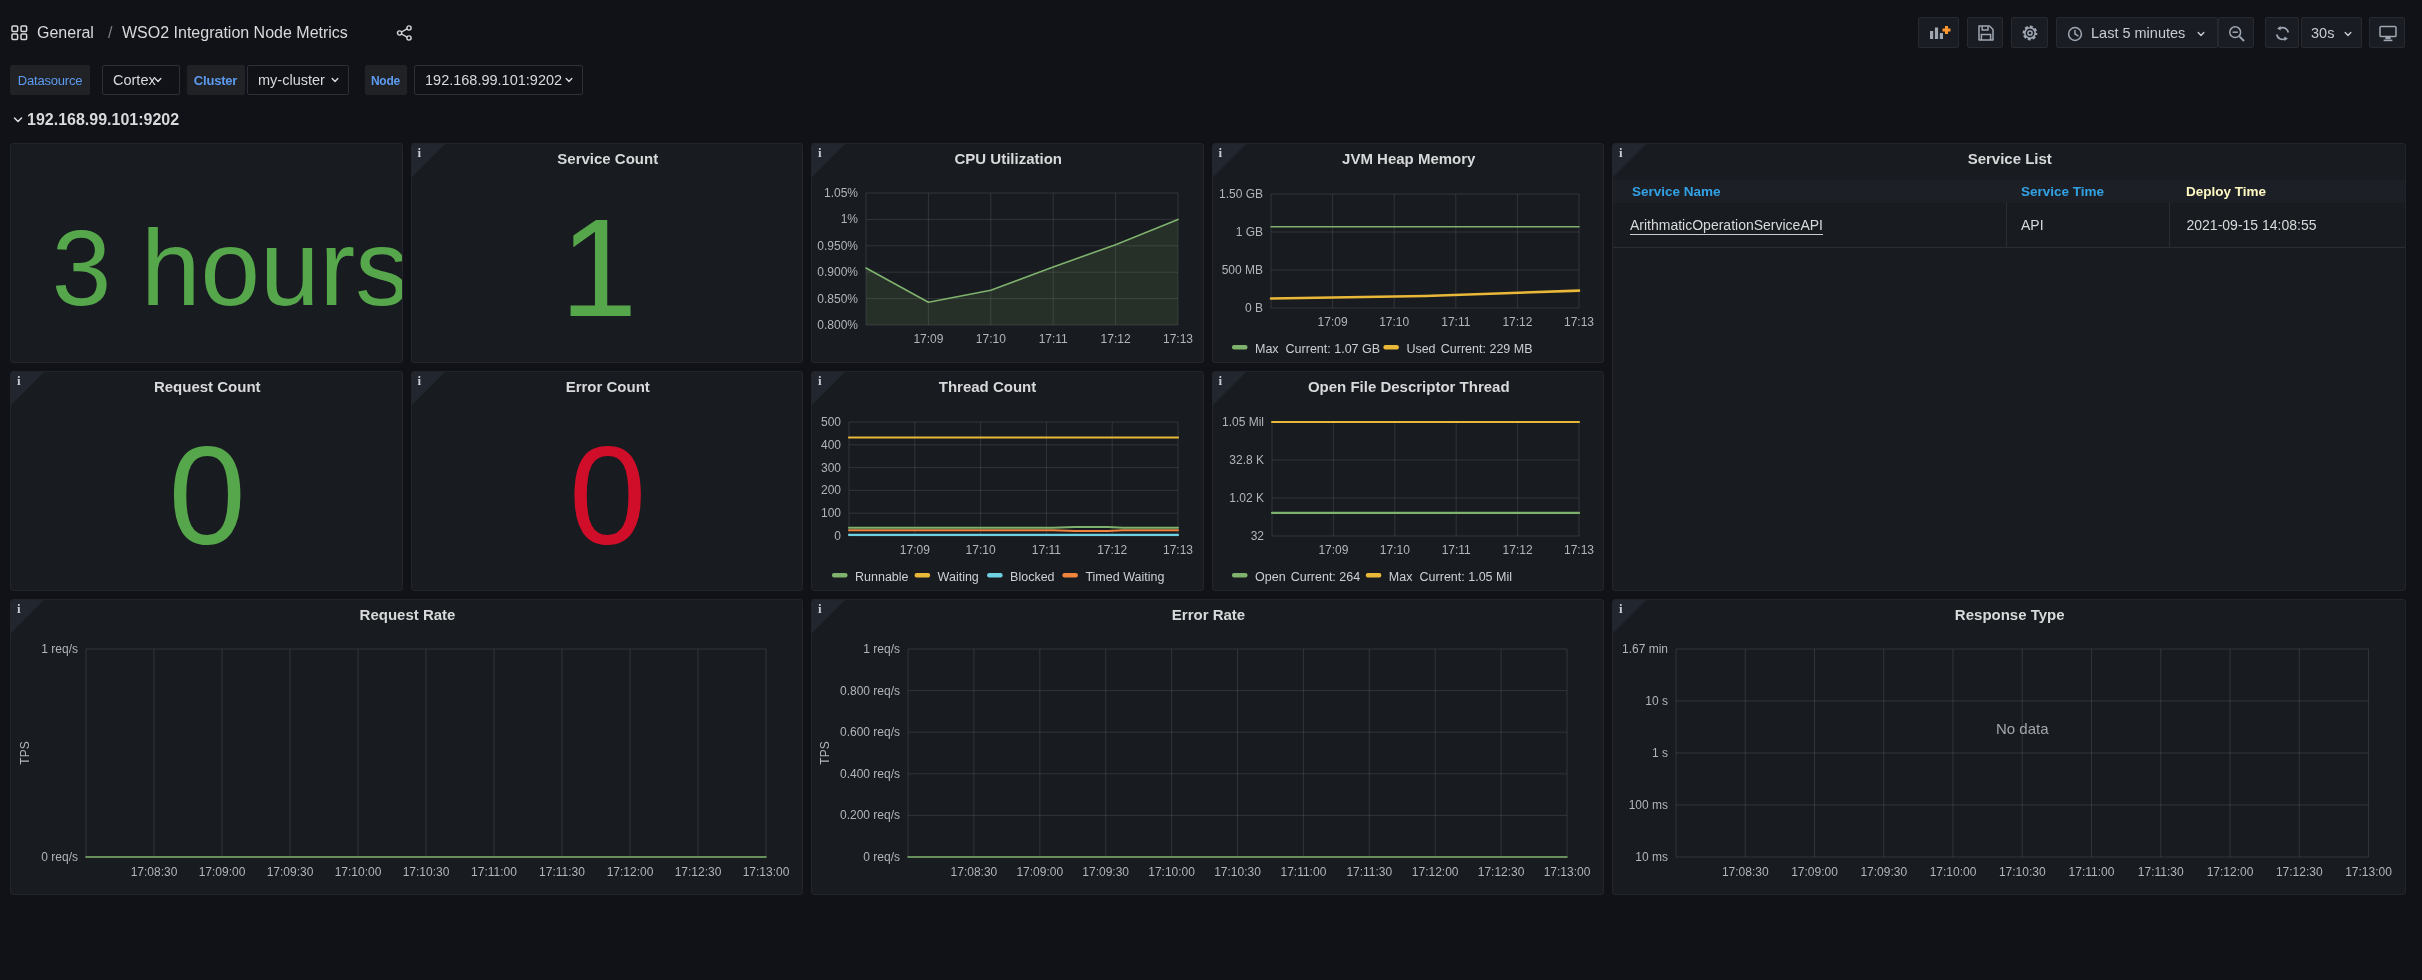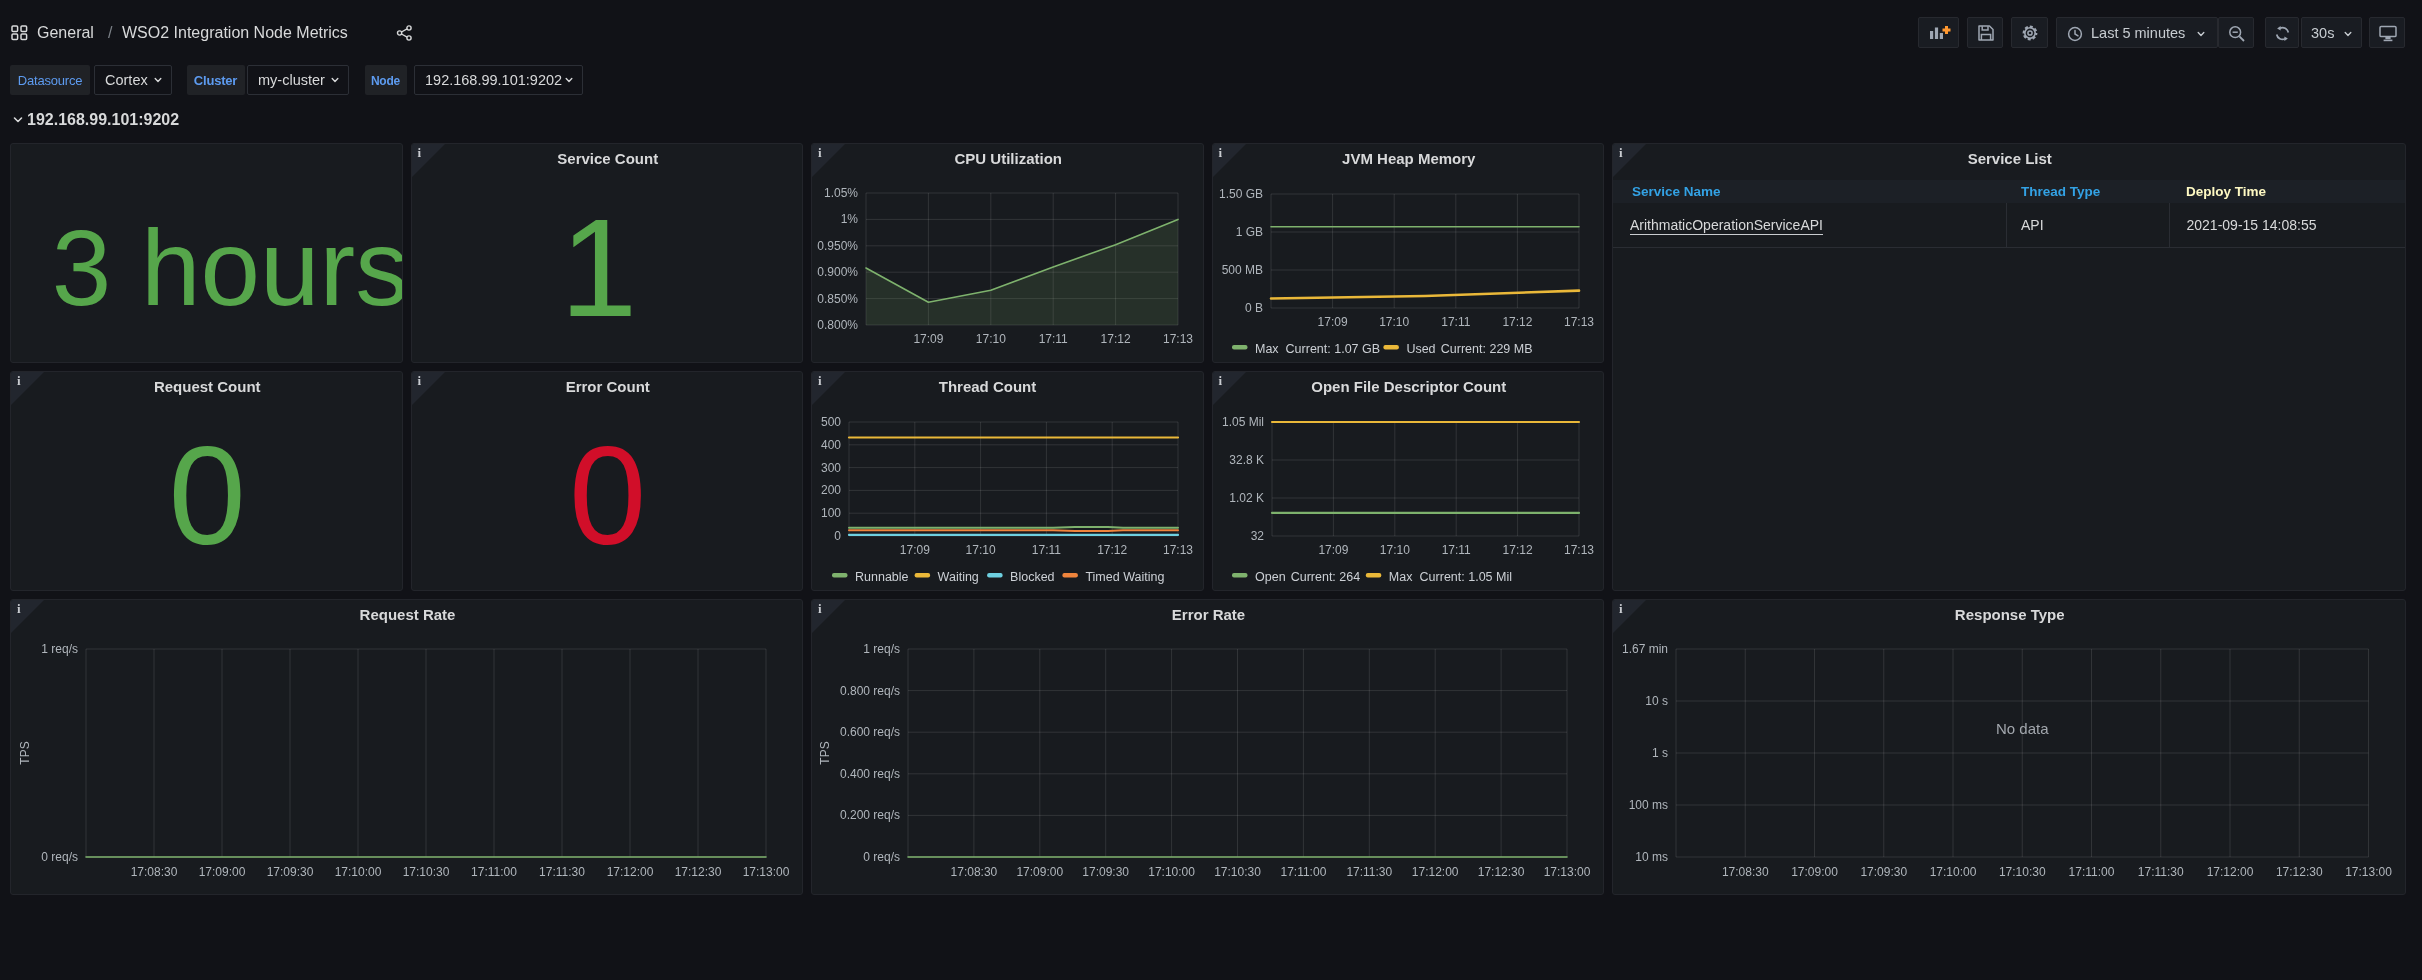--- a/index.html
+++ b/index.html
@@ -98,21 +98,21 @@
   <div class="navbtn" style="left:2369px;width:36px">
         <svg width="18" height="17" viewBox="0 0 18 17" style="position:absolute;left:9px;top:7px">
 <rect x="1" y="1.4" width="16" height="10.2" rx="1.2" stroke="#9fa7b3" stroke-width="1.5" fill="none"></rect>
 <rect x="6.4" y="11.6" width="5.2" height="2.6" fill="#9fa7b3"></rect>
 <rect x="4.6" y="14.6" width="8.8" height="1.6" fill="#9fa7b3"></rect>
 </svg>
       </div>
 </div>
 
 <div style="position:absolute;left:10px;top:65px;width:80px;height:30px;background:#202226;border-radius:2px;line-height:30px;text-align:center;box-sizing:border-box"><span style="font-size:13px;font-weight:normal;letter-spacing:-0.2px;color:#5d9bf0">Datasource</span></div>
-<div style="position:absolute;left:94px;top:65px;width:78px;height:30px;border:1px solid #2c2f36;border-radius:2px;line-height:28px;box-sizing:border-box"><span style="margin-left:10px;font-size:14.5px;color:#d8d9da">Cortex</span></div>
+<div style="position:absolute;left:102px;top:65px;width:78px;height:30px;border:1px solid #2c2f36;border-radius:2px;line-height:28px;box-sizing:border-box"><span style="margin-left:10px;font-size:14.5px;color:#d8d9da">Cortex</span></div>
     <svg width="8" height="8" viewBox="0 0 8 8" style="position:absolute;left:154px;top:76px">
       <polyline points="1.2,2.6 4,5.4 6.8,2.6" stroke="#d8d9da" stroke-width="1.4" fill="none" stroke-linecap="round" stroke-linejoin="round"></polyline>
     </svg>
 <div style="position:absolute;left:186.5px;top:65px;width:58px;height:30px;background:#202226;border-radius:2px;line-height:30px;text-align:center;box-sizing:border-box"><span style="font-size:13px;font-weight:bold;letter-spacing:-0.2px;color:#5d9bf0">Cluster</span></div>
 <div style="position:absolute;left:247px;top:65px;width:102px;height:30px;border:1px solid #2c2f36;border-radius:2px;line-height:28px;box-sizing:border-box"><span style="margin-left:10px;font-size:14.5px;color:#d8d9da">my-cluster</span></div>
     <svg width="8" height="8" viewBox="0 0 8 8" style="position:absolute;left:331px;top:76px">
       <polyline points="1.2,2.6 4,5.4 6.8,2.6" stroke="#d8d9da" stroke-width="1.4" fill="none" stroke-linecap="round" stroke-linejoin="round"></polyline>
     </svg>
 <div style="position:absolute;left:364.5px;top:65px;width:42px;height:30px;background:#202226;border-radius:2px;line-height:30px;text-align:center;box-sizing:border-box"><span style="font-size:12px;font-weight:bold;letter-spacing:-0.2px;color:#5d9bf0">Node</span></div>
 <div style="position:absolute;left:414px;top:65px;width:169px;height:30px;border:1px solid #2c2f36;border-radius:2px;line-height:28px;box-sizing:border-box"><span style="margin-left:10px;font-size:14.5px;color:#d8d9da">192.168.99.101:9202</span></div>
@@ -219,21 +219,21 @@
         <text x="193.4" y="209" font-family="Liberation Sans, sans-serif" font-size="12.5" fill="#ccd0d5" text-anchor="start" font-weight="normal">Used</text>
         <text x="227.8" y="209" font-family="Liberation Sans, sans-serif" font-size="12.5" fill="#ccd0d5" text-anchor="start" font-weight="normal">Current: 229 MB</text>
       </svg>
     </div>
     <div class="panel" style="left:1612px;top:143px;width:793.5px;height:448px">
       <div class="fold"></div>
       <span class="fi">i</span>
       <div class="ptitle" style="width:793.5px">Service List</div>
 <div style="position:absolute;left:0;top:36px;width:791.5px;height:23px;background:#1c2026"></div>
 <div style="position:absolute;left:19px;top:36px;height:23px;line-height:23px;font-size:13.5px;font-weight:bold;color:#33a2e5">Service Name</div>
-<div style="position:absolute;left:408px;top:36px;height:23px;line-height:23px;font-size:13.5px;font-weight:bold;color:#33a2e5">Thread Type</div>
+<div style="position:absolute;left:408px;top:36px;height:23px;line-height:23px;font-size:13.5px;font-weight:bold;color:#33a2e5">Service Time</div>
 <div style="position:absolute;left:573px;top:36px;height:23px;line-height:23px;font-size:13.5px;font-weight:bold;color:#fef9c3">Deploy Time</div>
 <div style="position:absolute;left:0;top:59px;width:791.5px;height:44px;border-bottom:1px solid #2a2d33"></div>
 <div style="position:absolute;left:393px;top:59px;width:1px;height:44px;background:#2a2d33"></div>
 <div style="position:absolute;left:555.5px;top:59px;width:1px;height:44px;background:#2a2d33"></div>
 <div style="position:absolute;left:17px;top:59px;height:44px;line-height:44px;font-size:14px;color:#d8d9da"><span style="border-bottom:1px solid #c9ccd0;padding-bottom:1px">ArithmaticOperationServiceAPI</span></div>
 <div style="position:absolute;left:408px;top:59px;height:44px;line-height:44px;font-size:14px;color:#d8d9da">API</div>
 <div style="position:absolute;left:573.5px;top:59px;height:44px;line-height:44px;font-size:14px;color:#d8d9da">2021-09-15 14:08:55</div>
 </div>
     <div class="panel" style="left:811px;top:371px;width:392.5px;height:220px">
       <div class="fold"></div>
@@ -273,21 +273,21 @@
         <text x="125.6" y="209" font-family="Liberation Sans, sans-serif" font-size="12.5" fill="#ccd0d5" text-anchor="start" font-weight="normal">Waiting</text>
         <rect x="175.1" y="201" width="15.5" height="4.5" rx="2" fill="#6ed0e0"></rect>
         <text x="198.1" y="209" font-family="Liberation Sans, sans-serif" font-size="12.5" fill="#ccd0d5" text-anchor="start" font-weight="normal">Blocked</text>
         <rect x="250.4" y="201" width="15.5" height="4.5" rx="2" fill="#ef843c"></rect>
         <text x="273.4" y="209" font-family="Liberation Sans, sans-serif" font-size="12.5" fill="#ccd0d5" text-anchor="start" font-weight="normal">Timed Waiting</text>
       </svg>
     </div>
     <div class="panel" style="left:1211.5px;top:371px;width:392.5px;height:220px">
       <div class="fold"></div>
       <span class="fi">i</span>
-      <div class="ptitle" style="width:392.5px">Open File Descriptor Count</div>
+      <div class="ptitle" style="width:392.5px">Open File Descriptor Thread</div>
       <svg width="392.5" height="220" viewBox="0 0 392.5 220" style="position:absolute;left:0;top:0">
         <line x1="59" y1="50.0" x2="366" y2="50.0" stroke="rgba(255,255,255,0.11)" stroke-width="1"></line>
         <text x="51" y="54.0" font-family="Liberation Sans, sans-serif" font-size="12" fill="#b0b6bc" text-anchor="end" font-weight="normal">1.05 Mil</text>
         <line x1="59" y1="88.0" x2="366" y2="88.0" stroke="rgba(255,255,255,0.11)" stroke-width="1"></line>
         <text x="51" y="92.0" font-family="Liberation Sans, sans-serif" font-size="12" fill="#b0b6bc" text-anchor="end" font-weight="normal">32.8 K</text>
         <line x1="59" y1="126.0" x2="366" y2="126.0" stroke="rgba(255,255,255,0.11)" stroke-width="1"></line>
         <text x="51" y="130.0" font-family="Liberation Sans, sans-serif" font-size="12" fill="#b0b6bc" text-anchor="end" font-weight="normal">1.02 K</text>
         <line x1="59" y1="164.0" x2="366" y2="164.0" stroke="rgba(255,255,255,0.11)" stroke-width="1"></line>
         <text x="51" y="168.0" font-family="Liberation Sans, sans-serif" font-size="12" fill="#b0b6bc" text-anchor="end" font-weight="normal">32</text>
         <line x1="120.4" y1="50" x2="120.4" y2="164" stroke="rgba(255,255,255,0.11)" stroke-width="1"></line>

